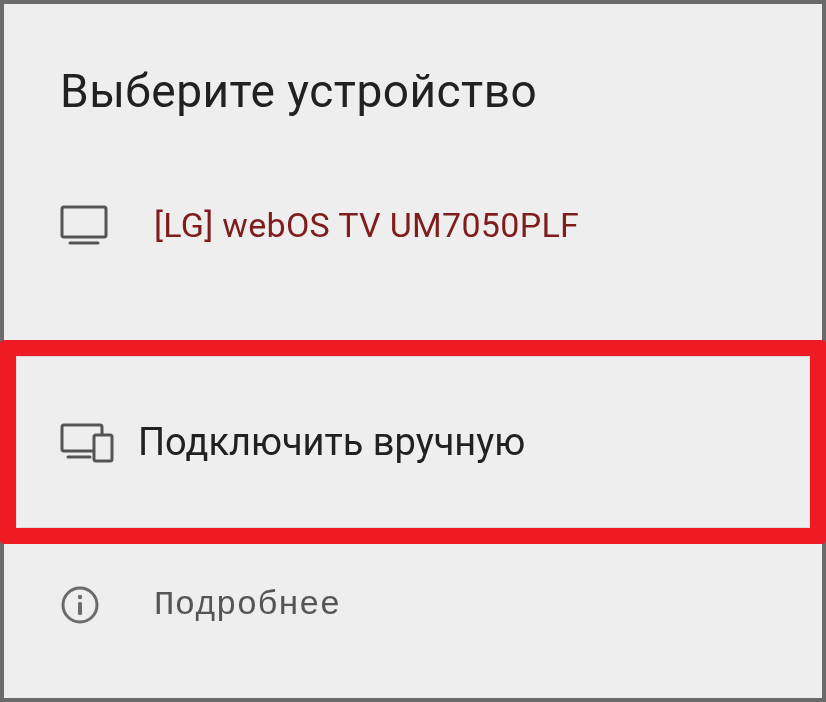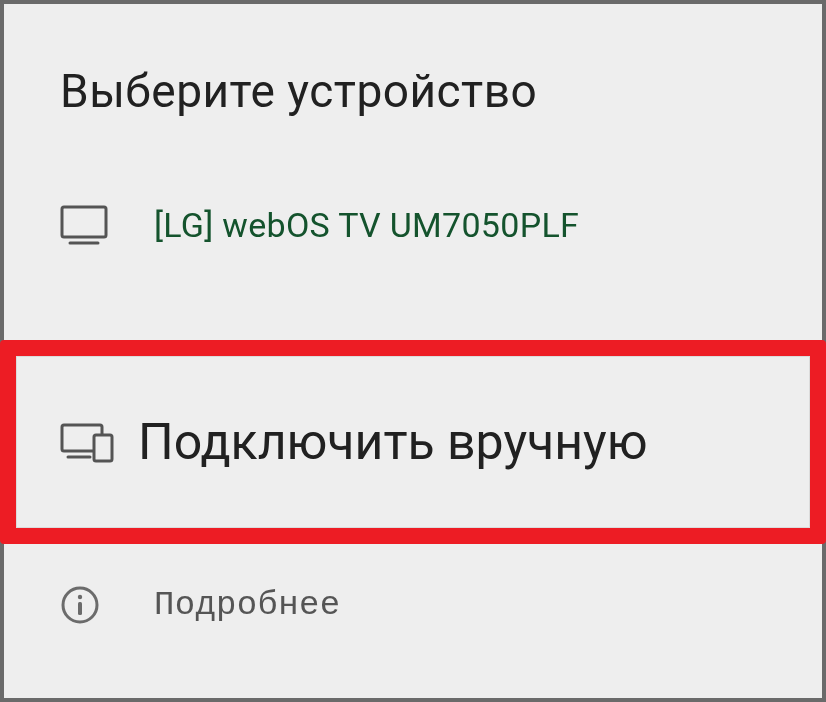--- a/index.html
+++ b/index.html
@@ -37,21 +37,21 @@
   }
   .row .icon-slot {
     width: 70px;
     display: flex;
     align-items: center;
     justify-content: flex-start;
     flex: 0 0 70px;
   }
   .row .label {
     font-size: 34px;
-    color: #14532d;
+    color: #7f1d1d;
     letter-spacing: 0.3px;
     margin-left: 24px;
   }
   .row.info .label {
     color: #555;
     font-family: Liberation Mono, monospace;
   }
   .row.info {
     height: 130px;
   }
@@ -79,21 +79,21 @@
   }
   .manual-row {
     height: 100%;
     width:100%;
     display:flex;
     align-items:center;
     padding-left:56px;
     box-sizing:border-box;
   }
   .manual-row .label {
-    font-size: 50px;
+    font-size: 38px;
     color: #212121;
     margin-left: 24px;
   }
   svg { display:block; }
 </style>
 </head>
 <body>
 
 <div class="panel">
 

